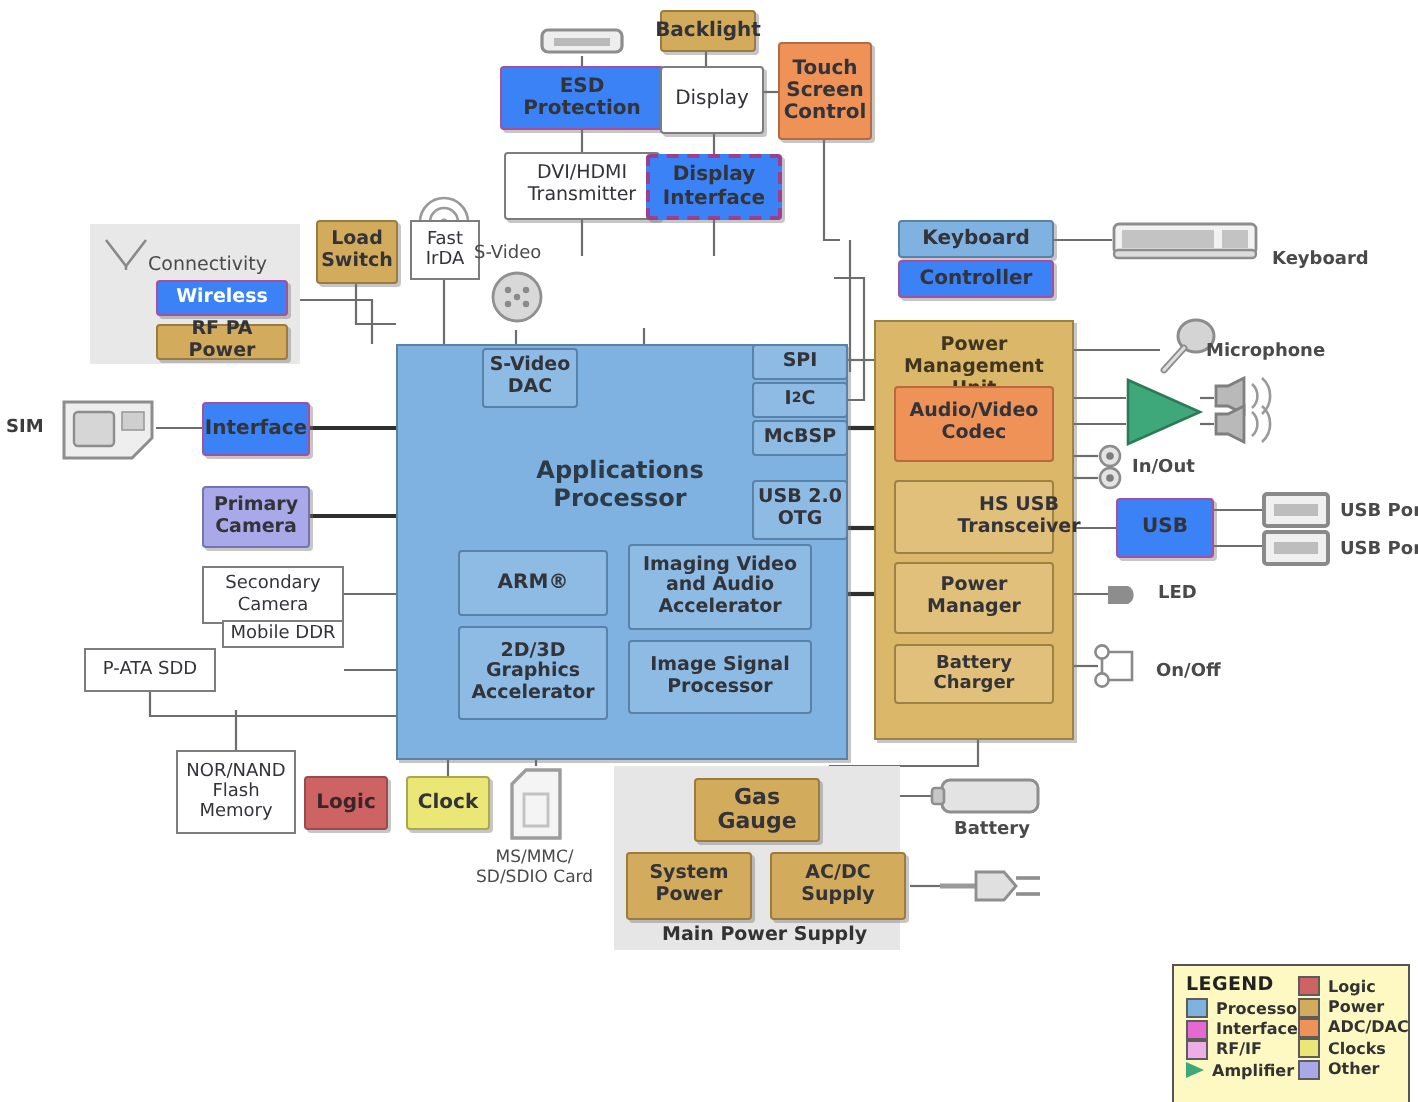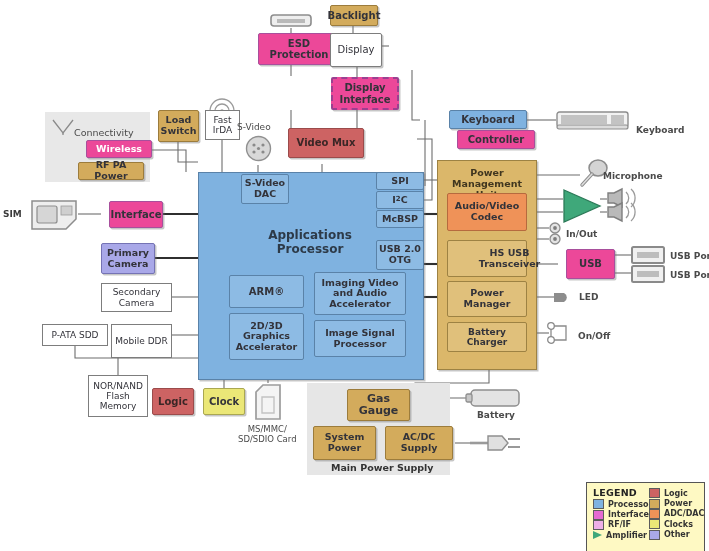--- a/index.html
+++ b/index.html
@@ -11,21 +11,21 @@
   
   .blk{position:absolute;box-sizing:border-box;display:flex;align-items:center;
        justify-content:center;text-align:center;border:1px solid #6e6e6e;
        line-height:1.12;color:#33333a;}
   .bold{font-weight:bold;}
   .sh{box-shadow:1.5px 1.5px 0 rgba(120,120,120,.42);}
   .rnd{border-radius:2px;}
 
   
   .c-proc{background:#7fb2e0;border-color:#5a82a8;}
-  .c-iface{background:#ec4899;border-color:#a84f9c;margin-left:8px;}
+  .c-iface{background:#3b82f6;border-color:#a84f9c;}
   .c-logic{background:#cd6363;border-color:#9b4b4b;}
   .c-power{background:#d3ab5c;border-color:#9c7c3c;}
   .c-adc{background:#ef9258;border-color:#b66a3e;}
   .c-clock{background:#ebe777;border-color:#aaa751;}
   .c-other{background:#a9a8e8;border-color:#7573b4;}
   .c-white{background:#ffffff;border-color:#7d7d7d;}
   .c-pmu{background:#dbb76a;border-color:#9d8243;}
 
   
   .lbl{position:absolute;font-size:9px;color:#4a4a4a;white-space:nowrap;}
@@ -142,26 +142,30 @@
     <rect x="7" y="6" width="28" height="4" fill="#b9b9b9"></rect>
   </svg>
 
   <div class="blk sh rnd c-iface bold" style="left:250px;top:33px;width:82px;height:32px;font-size:10px;white-space:pre-line;">ESD
 Protection</div>
 
   <div class="blk sh rnd c-power bold" style="left:330px;top:5px;width:48px;height:21px;font-size:10px;">Backlight</div>
 
   <div class="blk sh rnd c-white" style="left:330px;top:33px;width:52px;height:34px;font-size:10px;">Display</div>
 
-
+  <div class="blk sh rnd c-adc bold" style="left:389px;top:21px;width:47px;height:49px;font-size:10px;white-space:pre-line;">Touch
+Screen
+Control</div>
+
+  <div class="blk sh rnd c-white" style="left:252px;top:76px;width:78px;height:34px;font-size:9.5px;white-space:pre-line;">DVI/HDMI
+Transmitter</div>
 
   <div class="blk sh rnd c-iface bold" style="left:323px;top:77px;width:68px;height:33px;font-size:10px;white-space:pre-line;border:2px dashed #9b3f90;">Display
 Interface</div>
 
-  <div class="blk sh rnd c-logic bold" style="left:288px;top:128px;width:76px;height:30px;font-size:10px;color:#3a2626;">Video Mux</div>
 
   <div style="position:absolute;left:45px;top:112px;width:105px;height:70px;background:#e8e8e8;"></div>
   <div class="lbl" style="left:74px;top:119px;font-size:9.5px;margin-top:8px;">Connectivity</div>
 
   <svg style="position:absolute;left:51px;top:118px;" width="24" height="18">
     <path d="M2,2 L12,15 L22,2" fill="none" stroke="#8a8a8a" stroke-width="1.3"></path>
     <path d="M12,15 L12,17" stroke="#8a8a8a" stroke-width="1.3"></path>
   </svg>
   <div class="blk sh rnd c-iface bold" style="left:78px;top:140px;width:66px;height:18px;font-size:9.5px;color:#fff;">Wireless</div>
   <div class="blk sh rnd c-power bold" style="left:78px;top:162px;width:66px;height:18px;font-size:9.5px;">RF PA Power</div>
@@ -197,21 +201,21 @@
   <div class="blk sh rnd c-iface bold" style="left:101px;top:201px;width:54px;height:27px;font-size:10px;">Interface</div>
 
   <div class="blk sh rnd c-other bold" style="left:101px;top:243px;width:54px;height:31px;font-size:9.5px;white-space:pre-line;">Primary
 Camera</div>
 
   <div class="blk c-white" style="left:101px;top:283px;width:71px;height:29px;font-size:9px;white-space:pre-line;">Secondary
 Camera</div>
 
   <div class="blk c-white" style="left:42px;top:324px;width:66px;height:22px;font-size:9px;">P-ATA SDD</div>
 
-  <div class="blk c-white" style="left:111px;top:324px;width:61px;height:34px;font-size:9px;">Mobile DDR</div>
+  <div class="blk c-white" style="left:111px;top:310px;width:61px;height:14px;font-size:9px;">Mobile DDR</div>
 
   <div class="blk c-white" style="left:88px;top:375px;width:60px;height:42px;font-size:9px;white-space:pre-line;">NOR/NAND
 Flash
 Memory</div>
 
   <div class="blk sh rnd c-logic bold" style="left:152px;top:388px;width:42px;height:27px;font-size:10px;color:#3a2626;">Logic</div>
 
   <div class="blk sh rnd c-clock bold" style="left:203px;top:388px;width:42px;height:27px;font-size:10px;">Clock</div>
 
   <svg style="position:absolute;left:254px;top:383px;" width="28" height="38">

